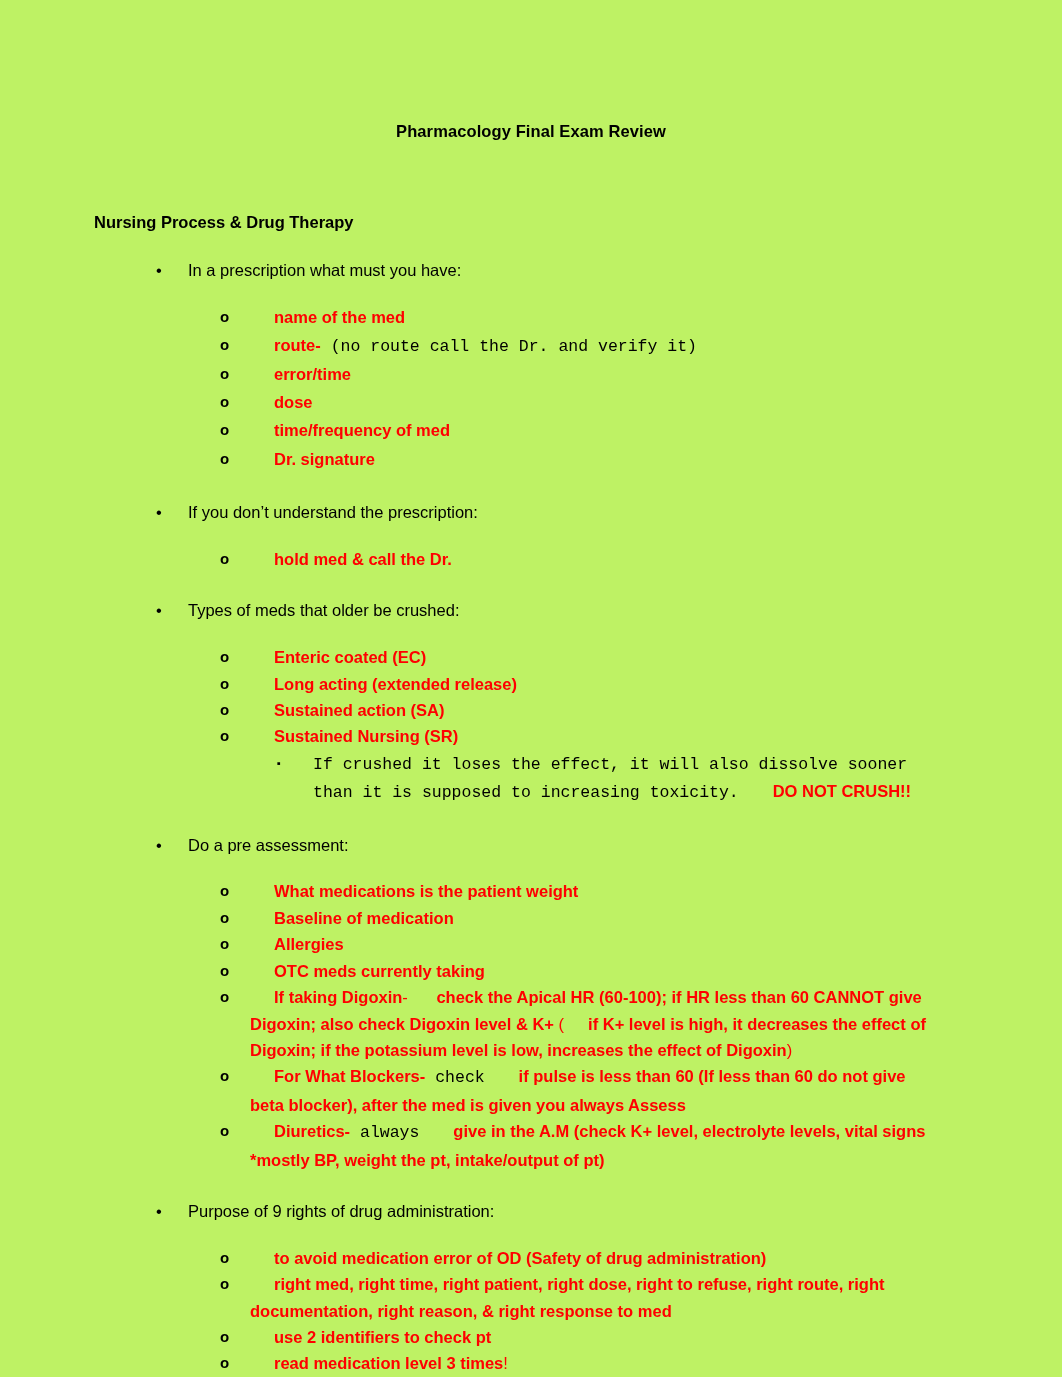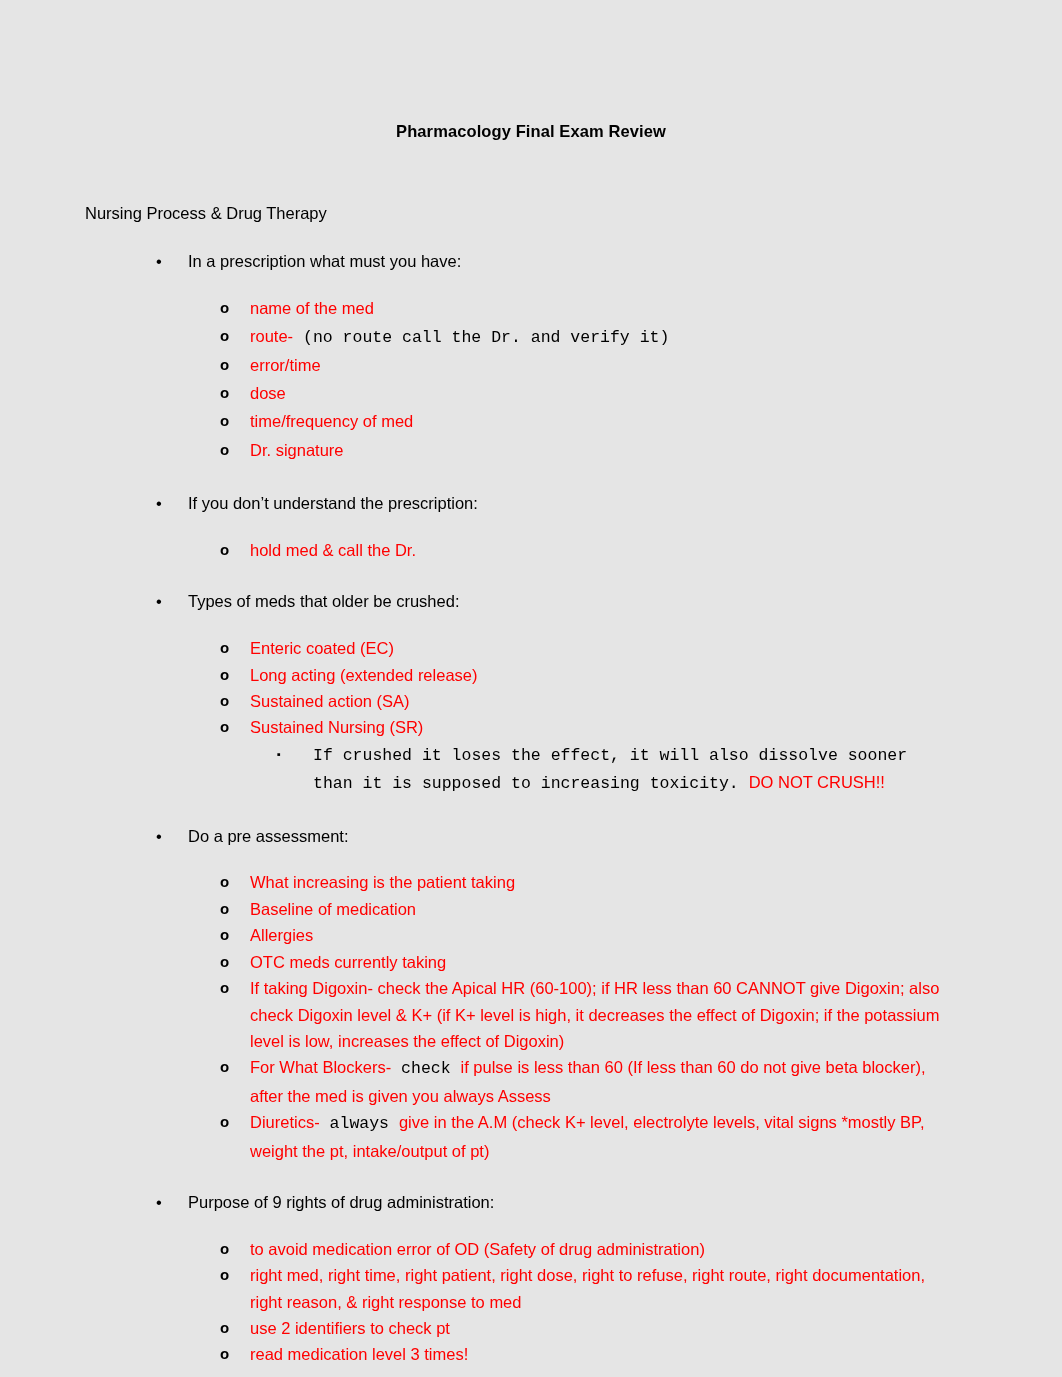--- a/index.html
+++ b/index.html
@@ -9,39 +9,39 @@
     background: #ffffff;
   }
   body {
     font-family: "Liberation Sans", sans-serif;
     color: #000000;
   }
   .page {
     position: relative;
     width: 1062px;
     height: 1377px;
-    background: #e5e5e5;
+    background: #bef264;
     margin: 0 auto;
     overflow: hidden;
     box-sizing: border-box;
   }
   .doc-title {
     text-align: center;
     font-size: 16.5px;
     font-weight: bold;
     color: #000000;
     margin: 0;
     padding-top: 122px;
     letter-spacing: 0.1px;
   }
   .section-heading {
     font-size: 16.5px;
-    font-weight: normal;
-    color: #000000;
-    margin: 3px;
+    font-weight: bold;
+    color: #000000;
+    margin: 12px;
     padding-left: 82px;
     padding-top: 60px;
   }
   .block {
     margin-top: 26px;
   }
   
   .lvl1 {
     position: relative;
     padding-left: 188px;
@@ -91,21 +91,22 @@
     font-size: 11px;
     line-height: 27px;
     color: #000000;
   }
   .lvl2.wrap {
     padding-right: 120px;
   }
   
   .r {            
     color: #ff0000;
-    font-weight: normal;
+    font-weight: bold;
+    margin-left: 24px;
   }
   .rn {           
     color: #ff0000;
     font-weight: normal;
   }
   .k {            
     color: #000000;
     font-weight: normal;
     font-family: Liberation Mono, monospace;
   }
@@ -193,21 +194,21 @@
   </div>
 
   <div class="block">
     <div class="lvl1">
       <span class="marker">•</span>
       <span>Do a pre assessment:</span>
     </div>
     <div class="gap-sm"></div>
     <div class="lvl2">
       <span class="marker">o</span>
-      <span class="r">What increasing is the patient taking</span>
+      <span class="r">What medications is the patient weight</span>
     </div>
     <div class="lvl2">
       <span class="marker">o</span>
       <span class="r">Baseline of medication</span>
     </div>
     <div class="lvl2">
       <span class="marker">o</span>
       <span class="r">Allergies</span>
     </div>
     <div class="lvl2">

